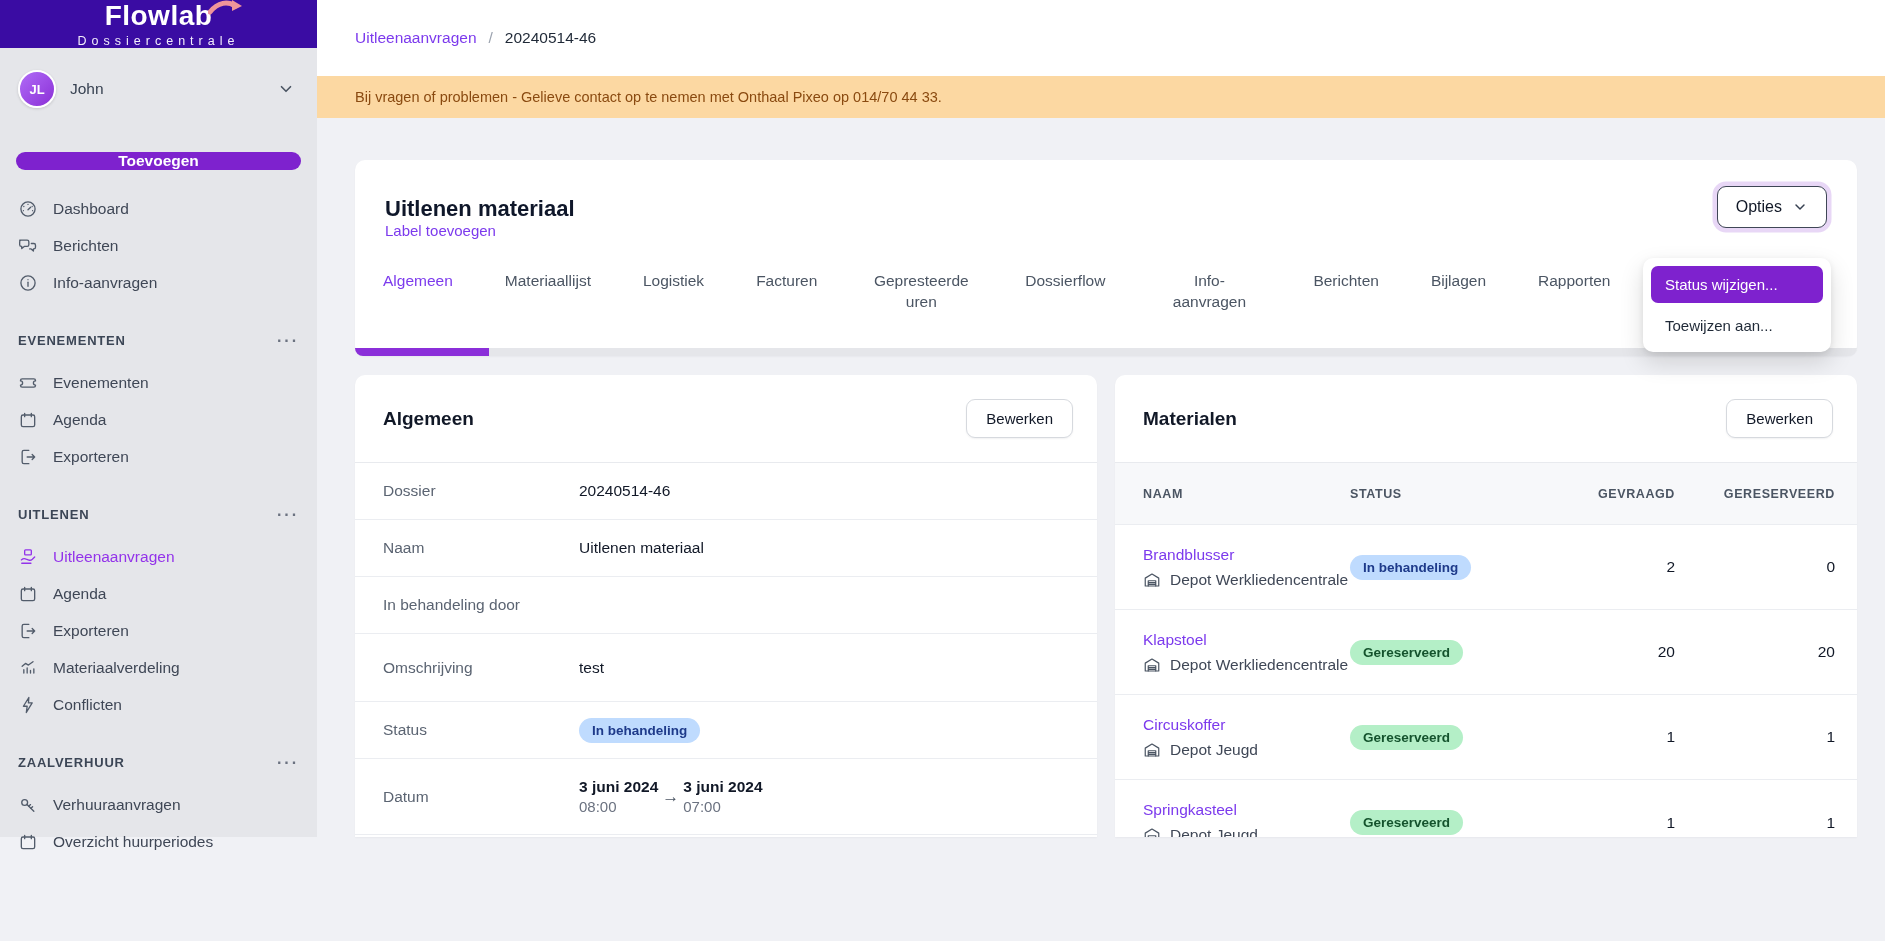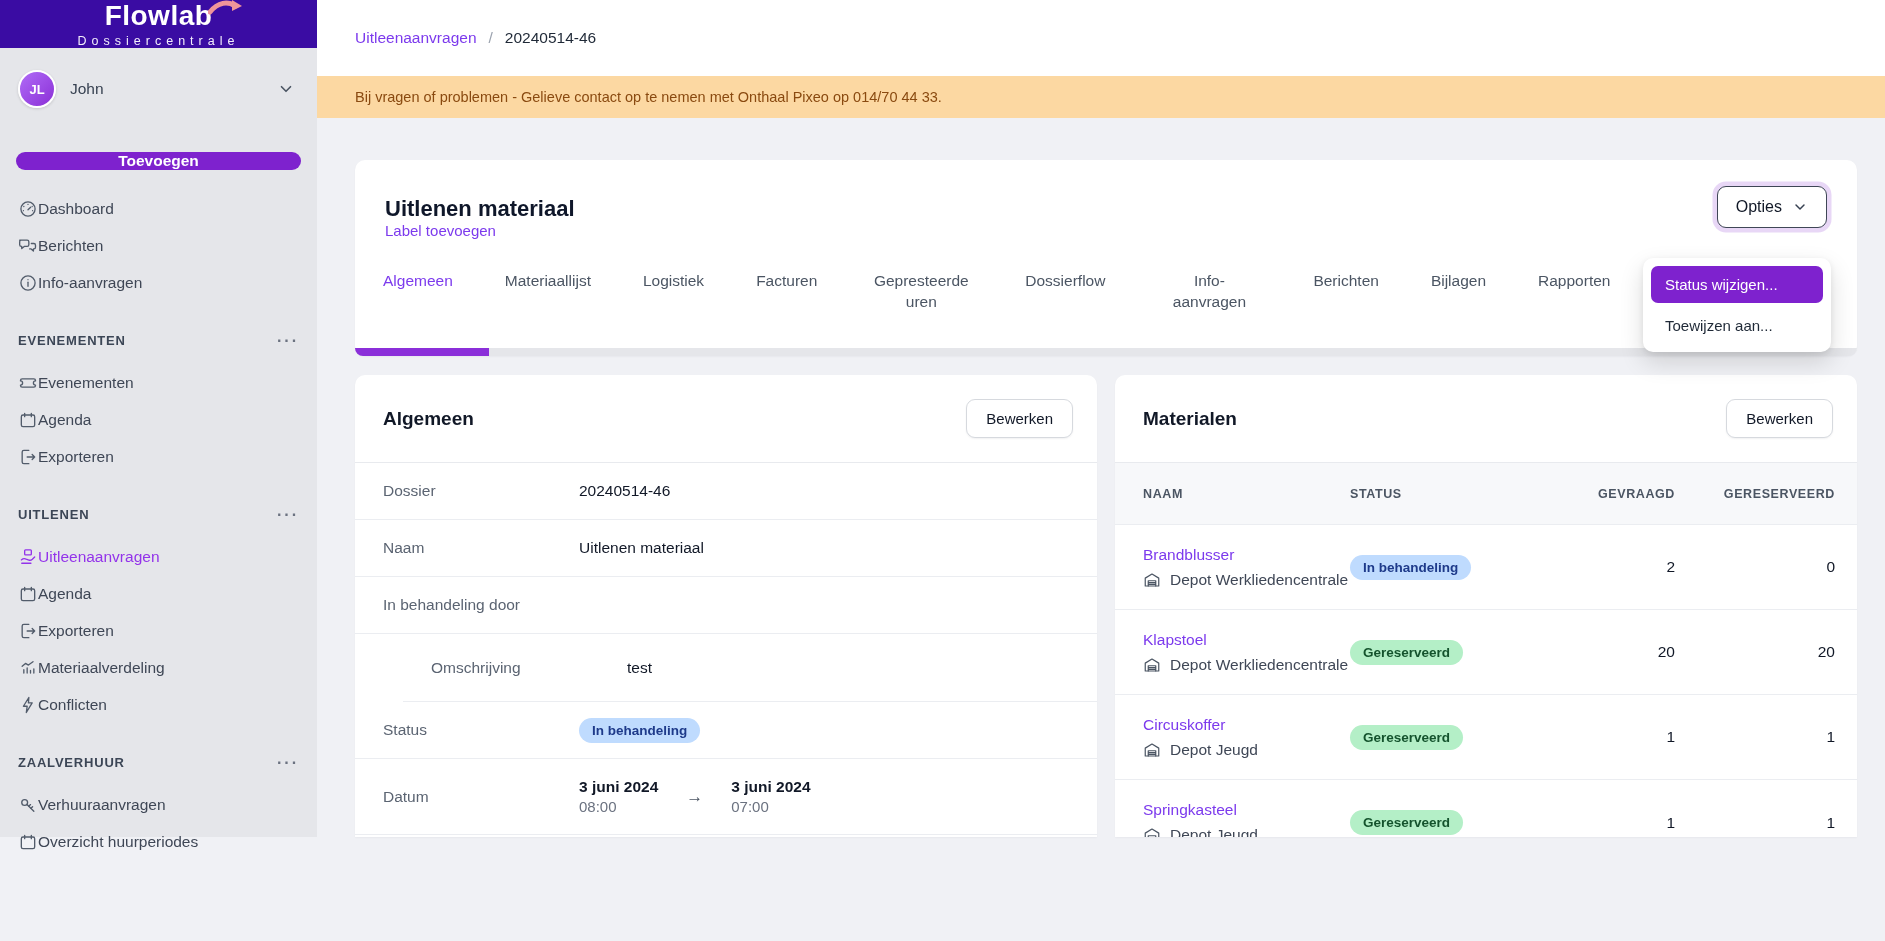--- a/index.html
+++ b/index.html
@@ -21,21 +21,21 @@
   .avatar { width:38px; height:38px; border-radius:50%; background:linear-gradient(135deg,#b06cf7,#8b2fd6);
             color:#fff; font-size:13px; font-weight:bold; display:flex; align-items:center; justify-content:center;
             border:2.5px solid #fff; box-shadow:0 1px 3px rgba(0,0,0,.15); }
   .user-name { font-size:15.5px; color:#374151; }
   .user-chev { margin-left:auto; color:#4b5563; }
 
   .add-btn { margin:44px 16px 0 16px; height:41px; border:none; border-radius:9px; background:#7e22ce;
              color:#fff; font-size:15.5px; font-weight:bold; cursor:pointer; font-family:inherit; }
 
   .nav { margin-top:20px; }
-  .nav-item { height:37px; display:flex; align-items:center; padding:0 18px;
+  .nav-item { height:37px; display:flex; align-items:center; gap:15px; padding:0 18px;
               font-size:15.5px; color:#3f4756; cursor:pointer; }
   .nav-item .ic { color:#525c6b; display:flex; }
   .nav-item.active { color:#9333ea; }
   .nav-item.active .ic { color:#9333ea; }
 
   .section-head { margin:32px 18px 16px 18px; display:flex; align-items:center; justify-content:space-between;
                   font-size:13px; font-weight:600; letter-spacing:0.8px; color:#3c4656; }
   .section-dots { color:#6b7280; font-size:16px; font-weight:bold; letter-spacing:2px; cursor:pointer; line-height:10px; }
 
   
@@ -80,28 +80,28 @@
                padding:24px 24px 24px 28px; border-bottom:1px solid #e8eaee; }
   .card-title { font-size:19px; font-weight:bold; color:#111827; }
   .btn-secondary { background:#fff; border:1px solid #d6d9de; border-radius:9px; padding:10px 19px;
                    font-size:15px; color:#111827; cursor:pointer; font-family:inherit;
                    box-shadow:0 1px 2px rgba(16,24,40,.06); }
 
   
   .frow { display:flex; align-items:center; padding:0 28px; min-height:57px; border-bottom:1px solid #ebedf1; }
   .frow .flabel { width:196px; flex:0 0 196px; font-size:15.5px; color:#5b6472; }
   .frow .fvalue { font-size:15.5px; color:#111827; }
-  .frow.tall { min-height:68px;margin-left:48px; }
+  .frow.tall { min-height:68px; }
   .frow.date { min-height:76px; }
   .frow.note { min-height:64px; }
   .badge { display:inline-flex; align-items:center; border-radius:999px; padding:5px 13px;
            font-size:13.5px; font-weight:bold;text-align:right; }
   .badge.blue { background:#bfdbfe; color:#1e3a8a; }
   .badge.green { background:#b4efc7; color:#14532d; }
-  .date-range { display:flex; align-items:center; gap:28px; }
+  .date-range { display:flex; align-items:center; gap:4px; }
   .date-col .d1 { font-size:15.5px; color:#111827; font-weight:600; }
   .date-col .d2 { font-size:15px; color:#6b7280; margin-top:2px; }
   .date-arrow { color:#4b5563; font-size:17px; }
 
   
   .thead { display:flex; align-items:center; min-height:62px; background:#f7f8fa; padding:0 22px 0 28px;
            font-size:12.5px; font-weight:600; letter-spacing:0.6px; color:#4b5563;
            border-bottom:1px solid #ebedf1; }
   .mrow { display:flex; align-items:center; min-height:85px; padding:0 22px 0 28px; border-bottom:1px solid #ebedf1; }
   .c-name { flex:1; min-width:0; }

